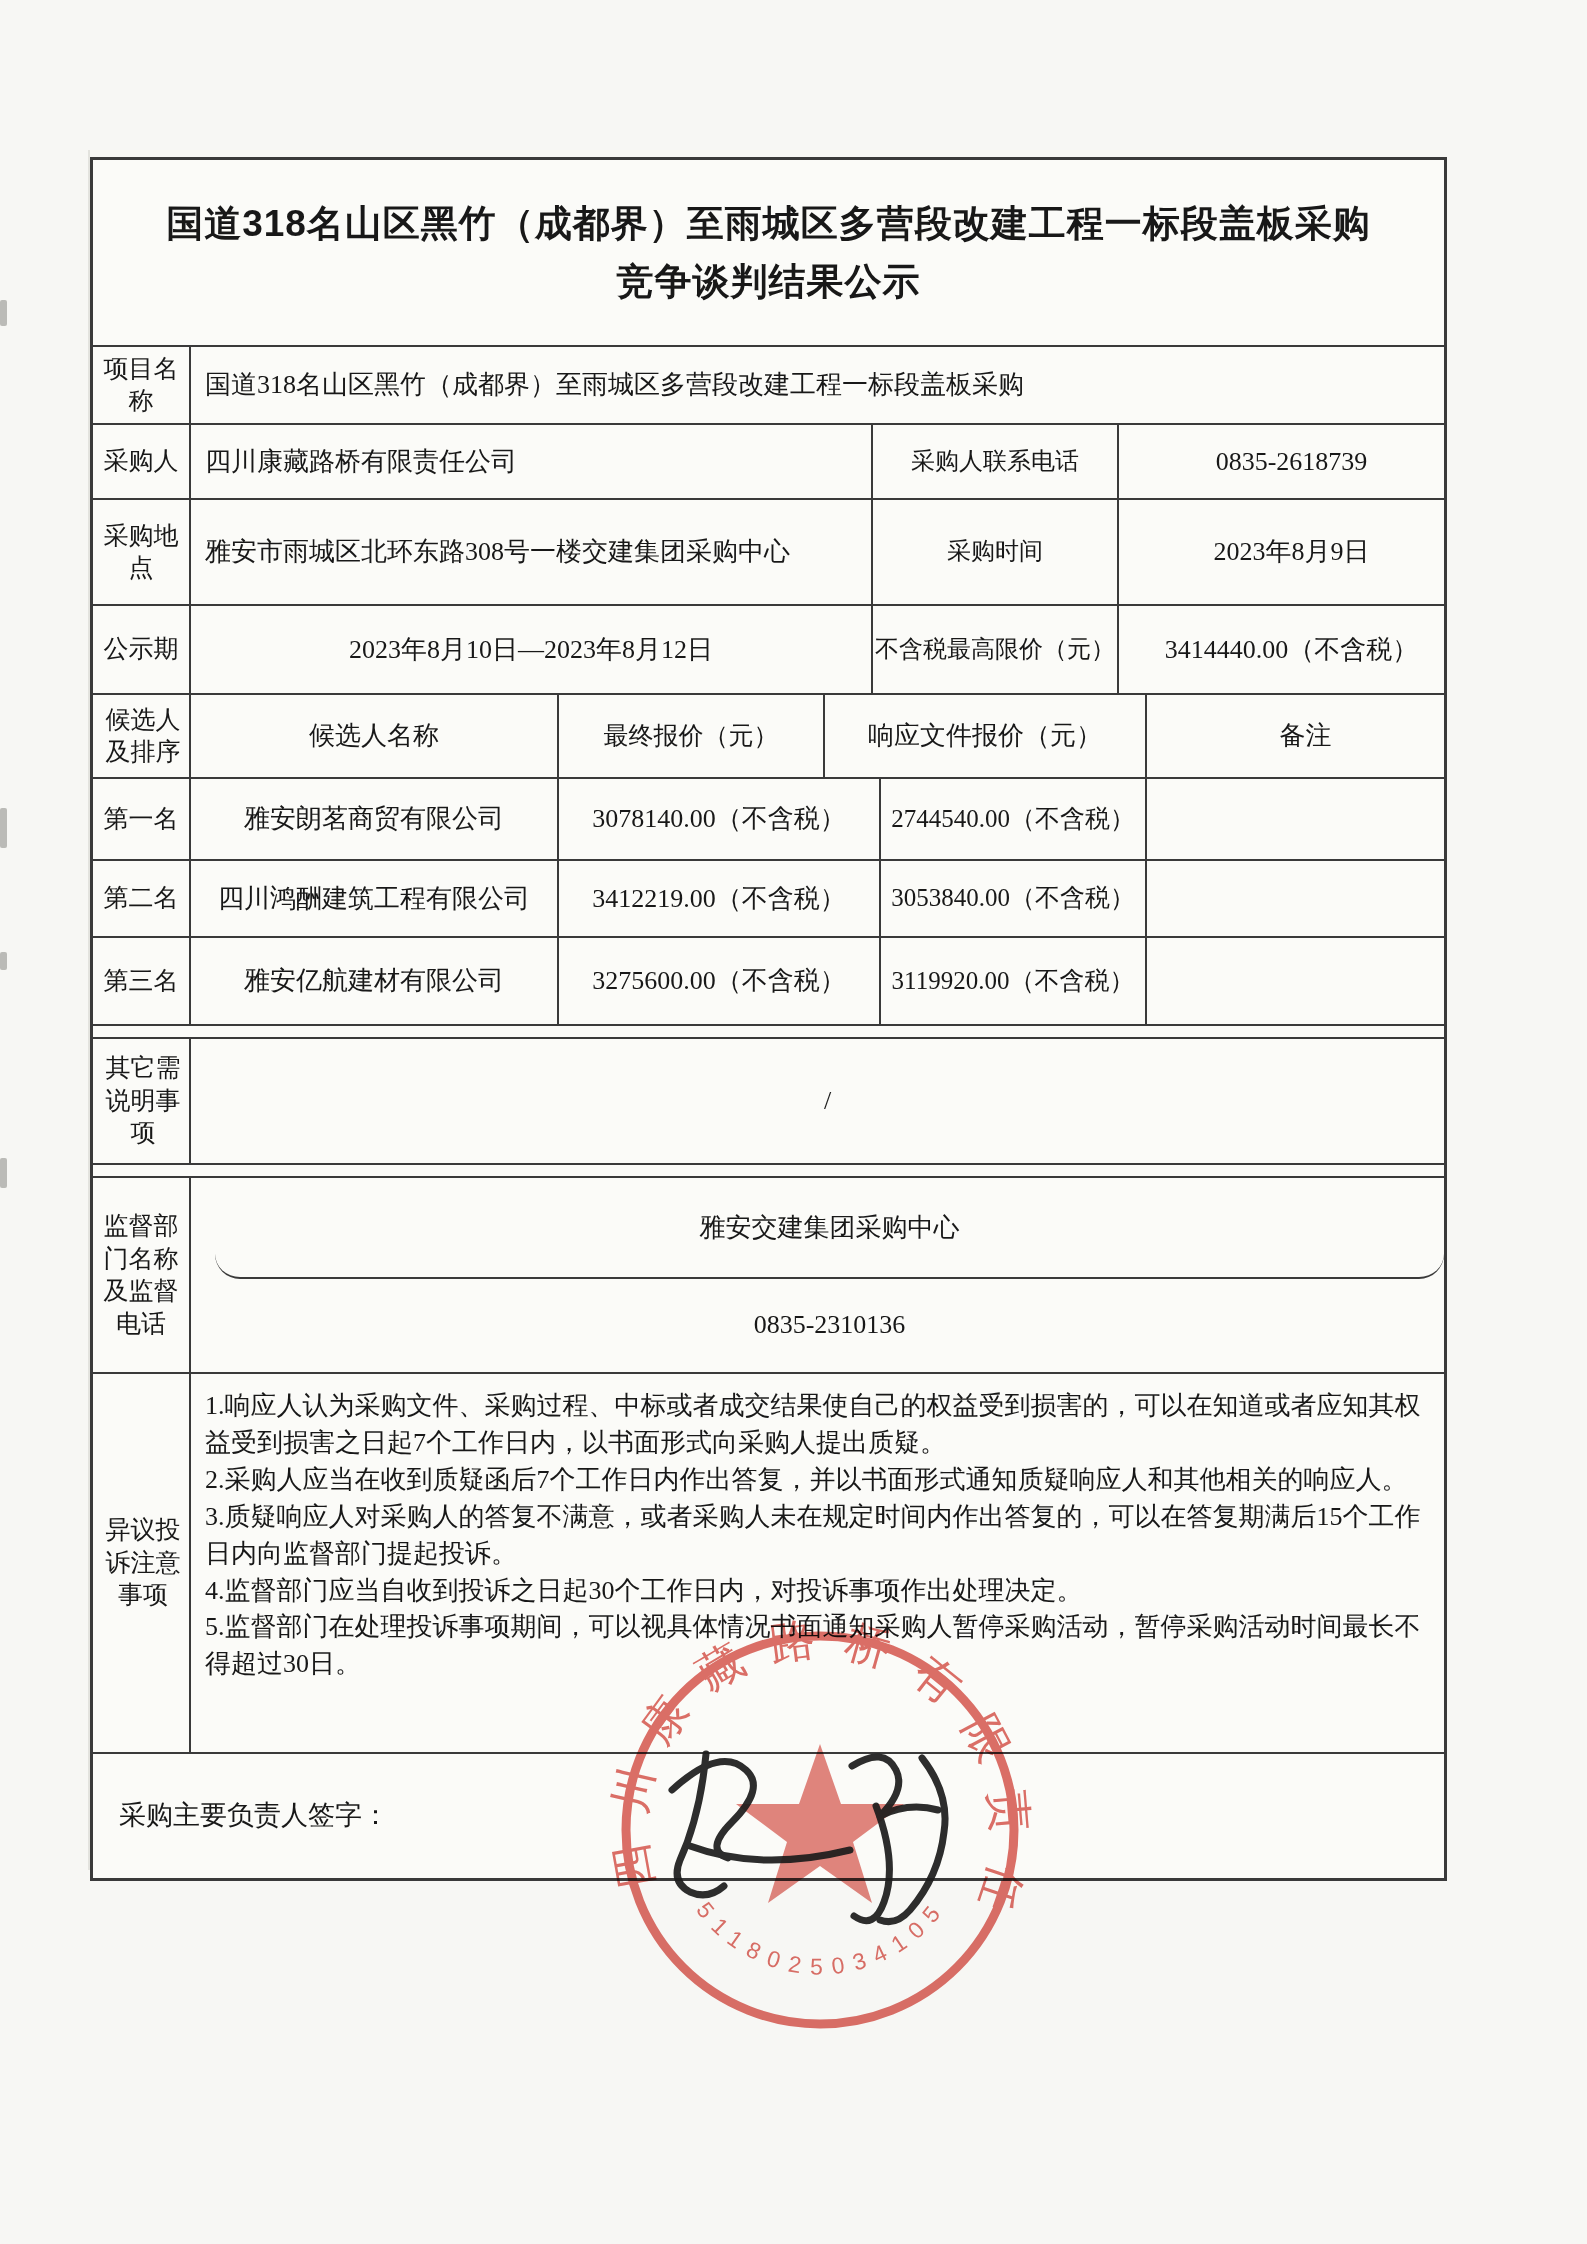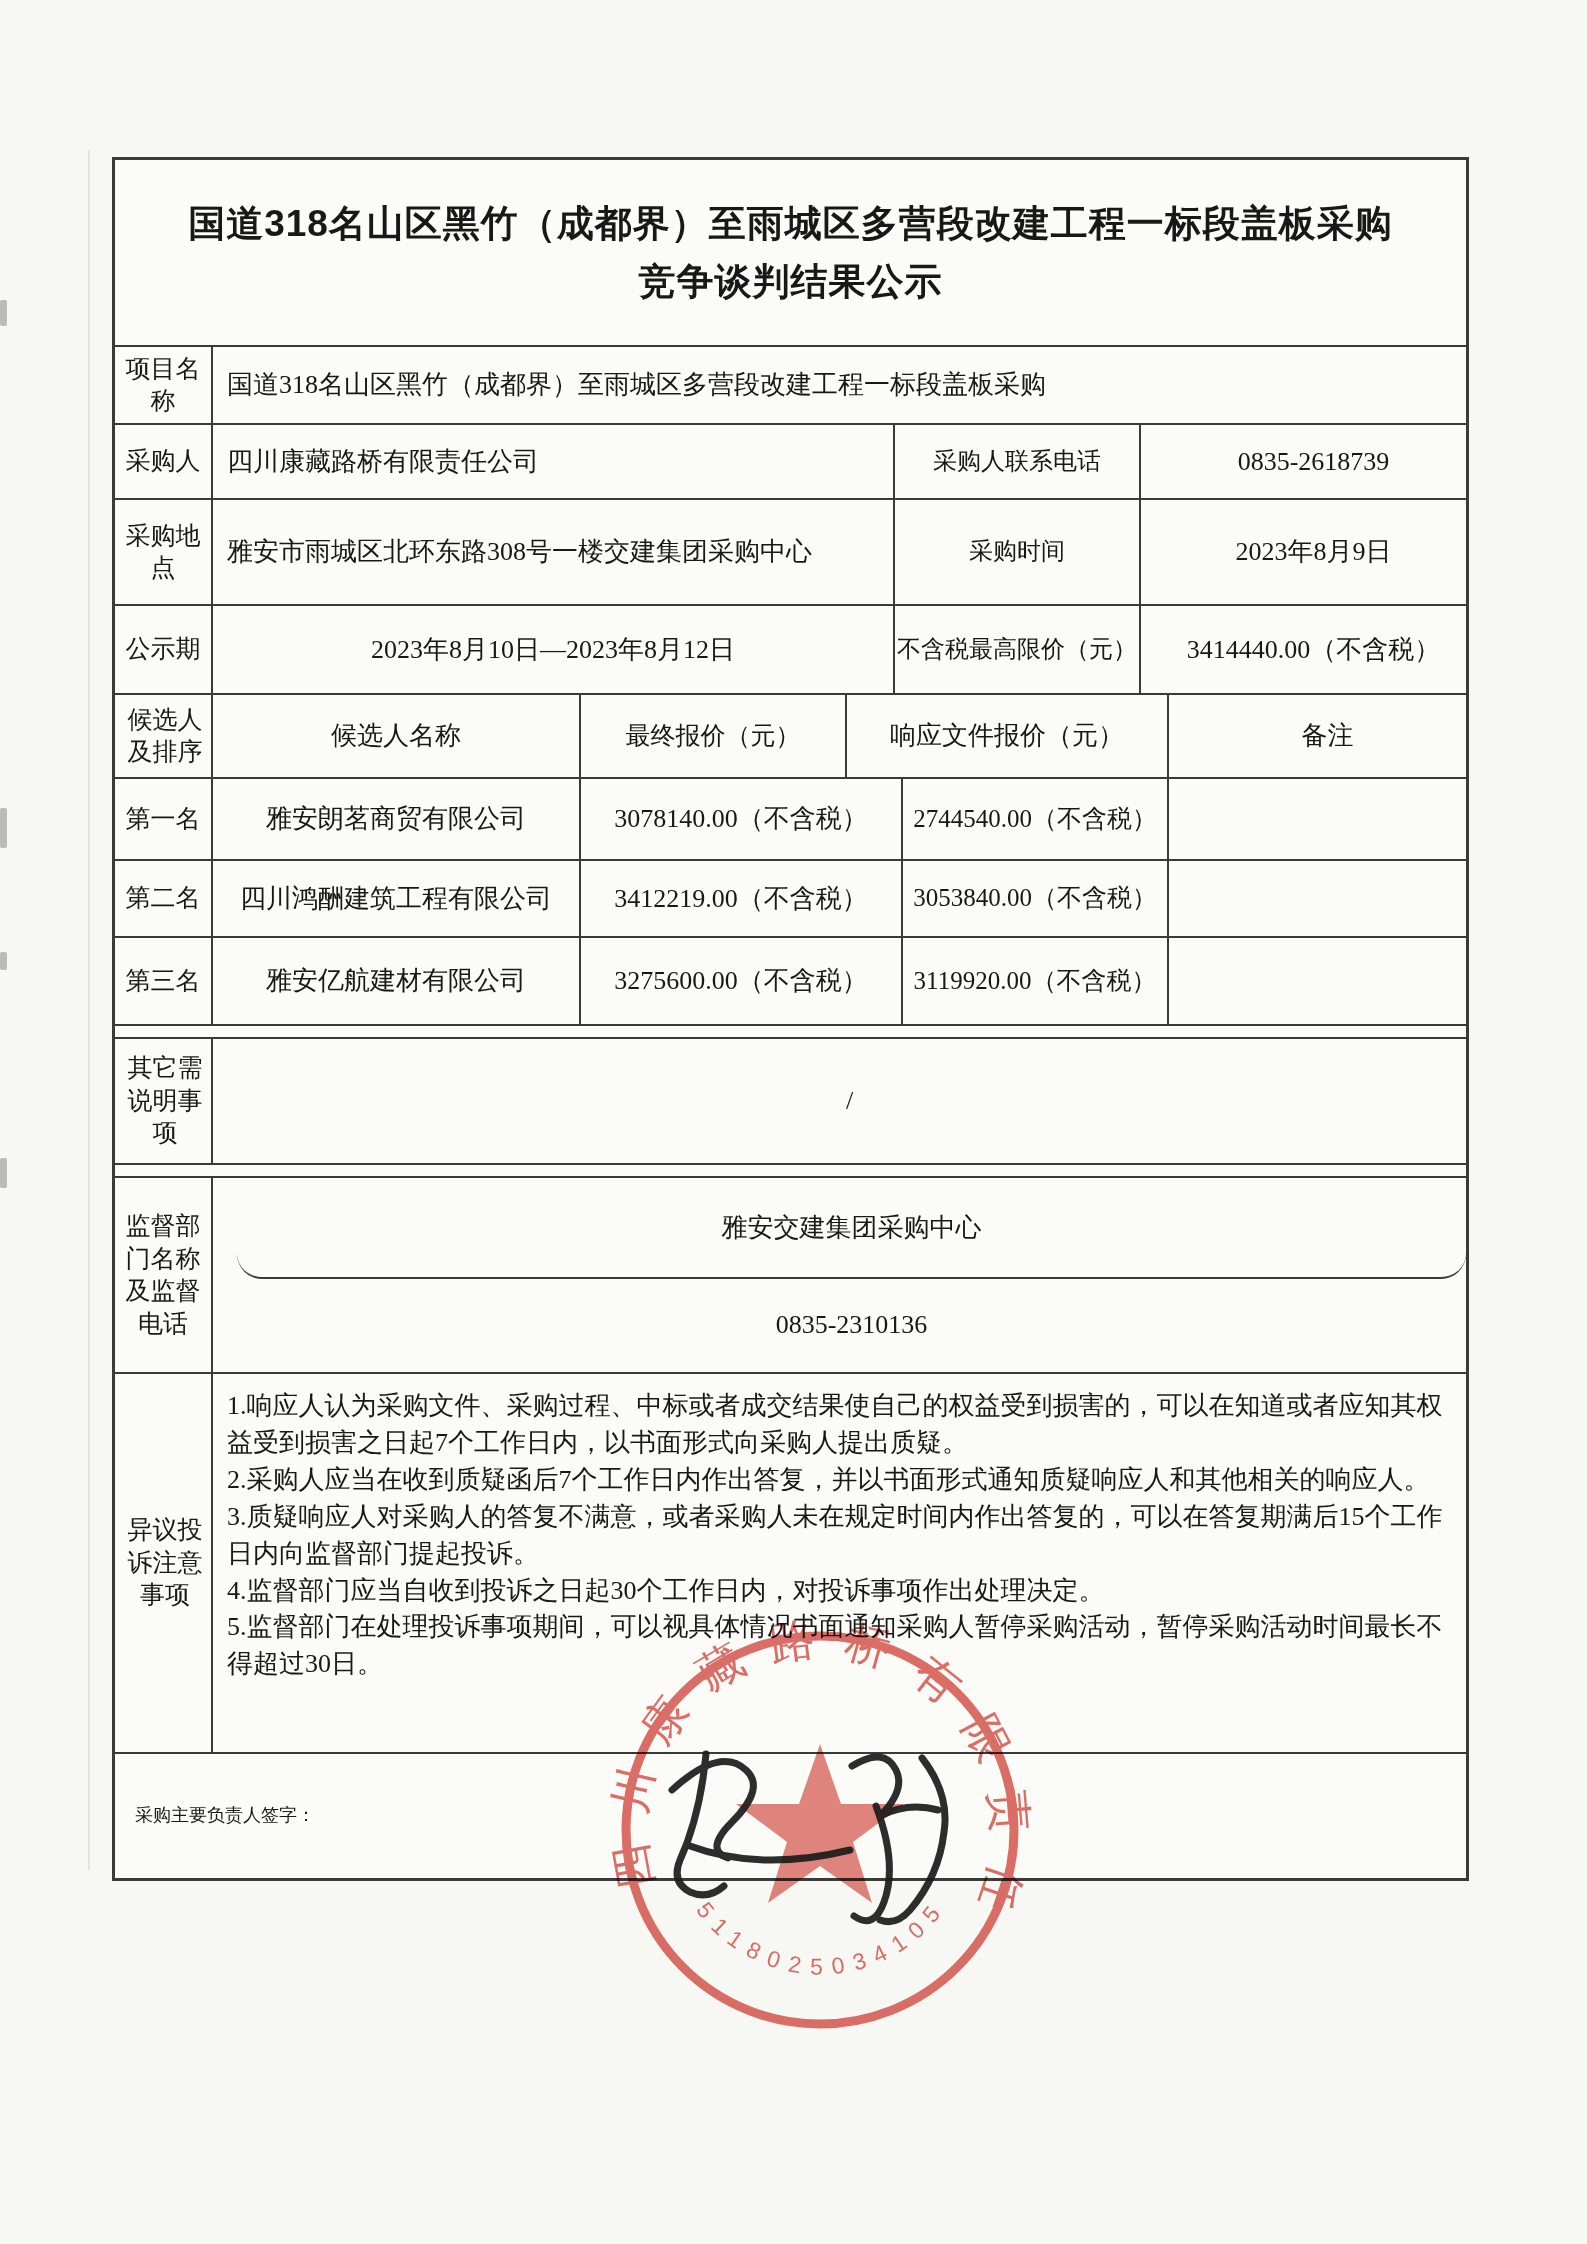--- a/index.html
+++ b/index.html
@@ -10,21 +10,21 @@
     font-family:"Liberation Serif","DejaVu Serif",serif;
     color:#181818;
     overflow:hidden;
   }
   
   .paper-edge{position:absolute;left:88px;top:150px;width:2px;height:1720px;background:#c9c9c4;opacity:.45;}
   .smudge{position:absolute;left:0;width:7px;height:26px;background:#8a8a85;opacity:.55;border-radius:2px;}
   .s1{top:300px;} .s2{top:808px;height:40px;} .s3{top:952px;height:18px;} .s4{top:1158px;height:30px;}
 
   .doc-table{
-    position:absolute;left:112px;top:157px;width:1357px;
+    position:absolute;left:90px;top:157px;width:1357px;
     border:3px solid #3a3a3a;
     box-sizing:border-box;
     background:#fbfbf8;
   }
   .trow{display:flex;border-bottom:2px solid #3a3a3a;box-sizing:border-box;}
   .trow:last-child{border-bottom:none;}
   .cell{
     box-sizing:border-box;
     border-right:2px solid #3a3a3a;
     display:flex;align-items:center;justify-content:center;
@@ -67,21 +67,21 @@
 
   .r-notice{height:380px;}
   .notice-body{
     flex:1 1 auto;padding:14px 16px 20px 14px;
     font-size:26px;line-height:1.42;text-align:left;
     display:block;
   }
   .notice-body p{margin:0;}
 
   .r-sign{height:124px;}
-  .c-sign{justify-content:flex-start;text-align:left;padding-left:20px;font-size:18px;}
+  .c-sign{justify-content:flex-start;text-align:left;padding-left:26px;font-size:27px;}
 
   
   .overlay{position:absolute;left:0;top:0;width:1587px;height:2244px;pointer-events:none;}
 </style>
 </head>
 <body>
 
 <div class="paper-edge"></div>
 <div class="smudge s1"></div>
 <div class="smudge s2"></div>

